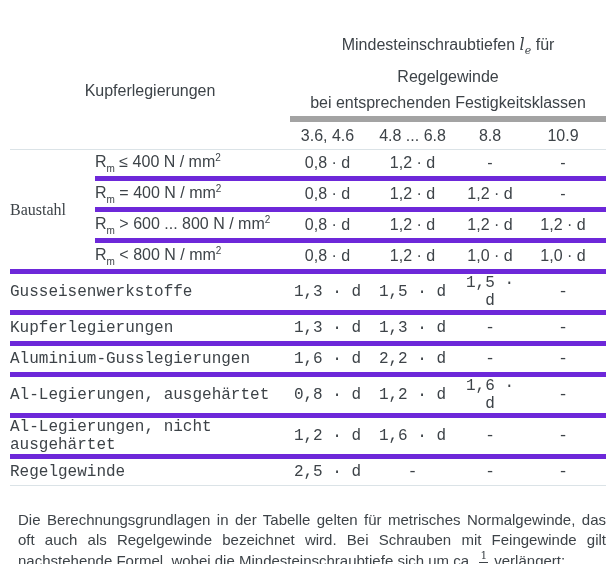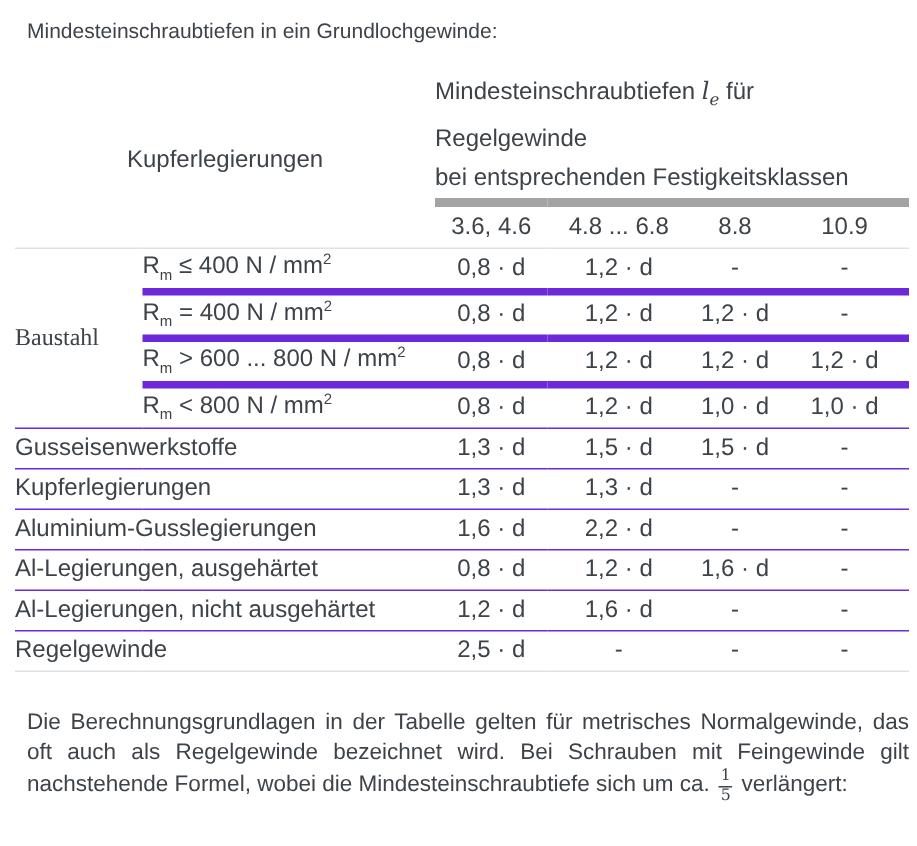--- a/index.html
+++ b/index.html
@@ -14,38 +14,38 @@
 
   table.tbl{
     border-collapse:collapse;table-layout:fixed;
     width:596px;margin:20px 0 0 -8px;
     font-size:16px;
   }
   table.tbl td{padding:0;vertical-align:middle;}
 
   
   .hdr-left{text-align:center;font-size:16px;}
-  .hdr-right{padding-top:2px;}
+  .hdr-right{text-align:center;padding-top:2px;}
   .hdr-right .hline{display:block;line-height:26px;}
   .mvar{font-family:"DejaVu Serif", serif;font-style:italic;}
   .mvar sub{font-size:11px;font-style:italic;}
   .cls{
     text-align:center;height:27px;
     border-top:6px solid #a3a3a3;
   }
   thead .bline{border-bottom:1px solid #dbe3e7;}
 
   
   tbody td{height:26px;}
   td.lbl{text-align:left;padding-left:12px;}
   td.grp{text-align:left;padding-left:12px;font-family:Liberation Serif, serif;}
   td.cond{text-align:left;padding-left:2px;}
   td.val{text-align:center;}
   tr.subline td{border-top:5px solid #6d28d9;}
-  tr.topline td{border-top:1px solid #6d28d9;}
+  tr.topline td{border-top:5px solid #6d28d9;font-family:Liberation Mono, monospace;}
   tr.bottomline td{border-bottom:1px solid #dbe3e7;}
   td sub{font-size:10px;}
   td sup{font-size:10px;}
 
   
   .note{
     width:588px;margin:24px 3px 0 0;
     font-size:15px;line-height:20px;
     text-align:justify;
   }
@@ -64,21 +64,20 @@
   }
   .formula .var{font-style:italic;}
   .formula sub{font-size:11px;font-style:italic;letter-spacing:0.2px;}
   .formula .up{font-style:normal;}
 </style>
 </head>
 <body>
 
 <div class="page">
 
-  <p class="title">Mindesteinschraubtiefen in ein Grundlochgewinde:</p>
 
   <table class="tbl">
     <colgroup>
       <col style="width:85px">
         <col style="width:195px">
       <col style="width:75px">
         <col style="width:95px">
       <col style="width:60px">
         <col style="width:86px">
     </colgroup>

